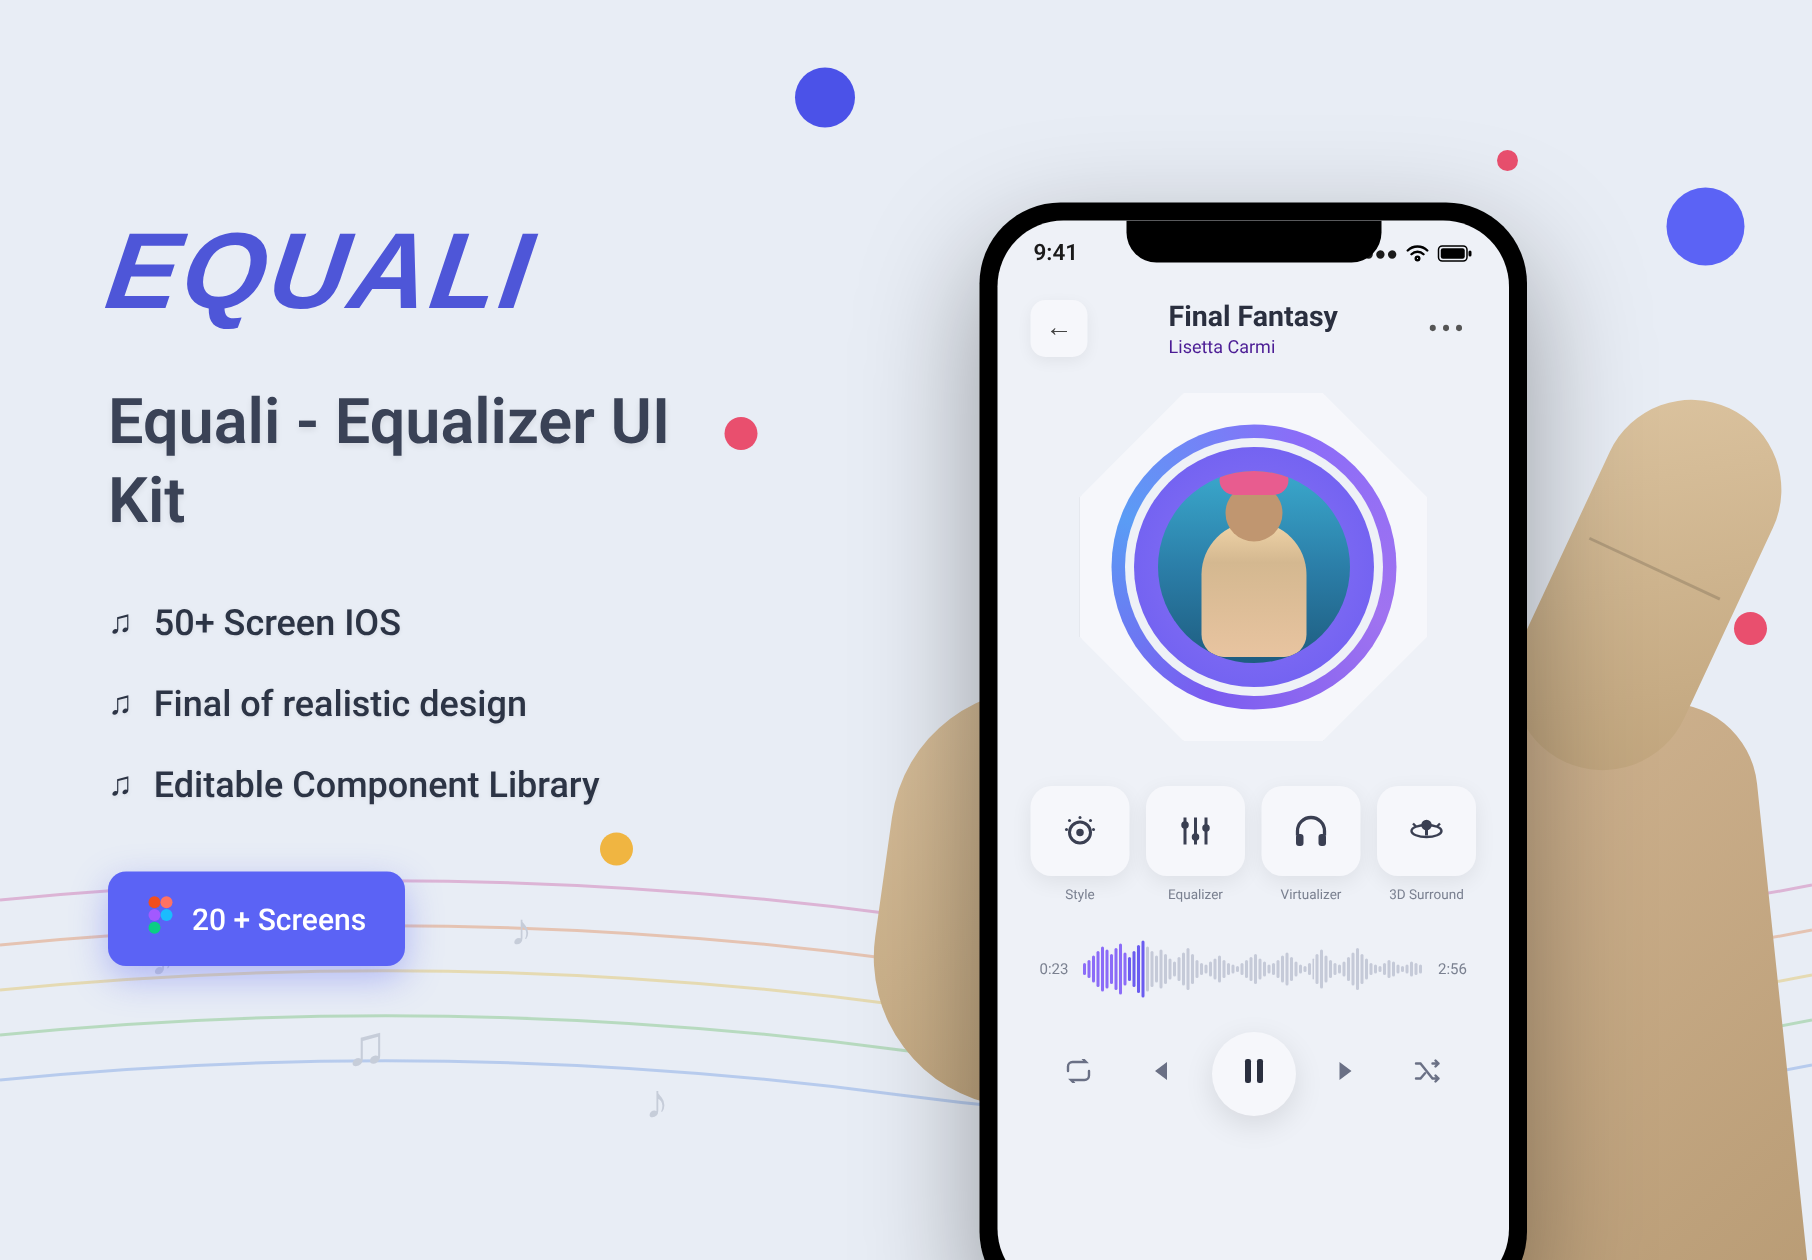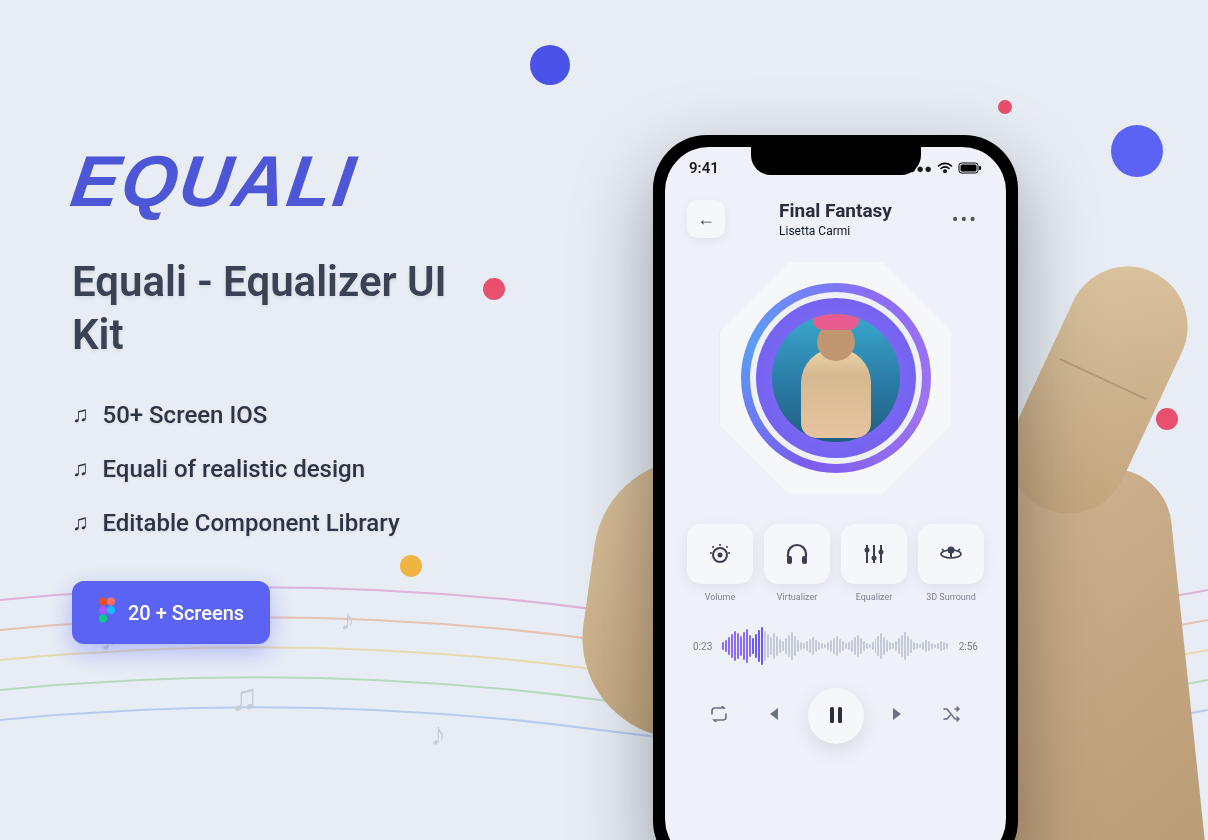--- a/index.html
+++ b/index.html
@@ -29,30 +29,30 @@
 .hand{position:absolute;right:0;bottom:0;width:640px;height:780px}
 .wood{position:absolute;right:0;bottom:0;width:640px;height:780px}
 .wood-base{position:absolute;bottom:-60px;right:20px;width:350px;height:420px;background:linear-gradient(145deg,#d4b896,#b89b74);border-radius:80px 60px 0 0;transform:rotate(-6deg)}
 .thumb{position:absolute;right:50px;bottom:320px;width:120px;height:260px;background:linear-gradient(145deg,#dcc4a0,#c0a47c);border-radius:60px;transform:rotate(25deg)}
 .thumb::after{content:'';position:absolute;top:45%;left:10%;right:10%;height:2px;background:rgba(0,0,0,.15)}
 .palm{position:absolute;left:20px;bottom:100px;width:220px;height:280px;background:linear-gradient(145deg,#d8bf9b,#bda27a);border-radius:100px 60px 60px 100px;transform:rotate(8deg)}
 
 .phone{position:absolute;right:190px;top:75px;width:365px;height:740px;background:#000;border-radius:54px;padding:12px;box-shadow:0 30px 80px rgba(0,0,0,.35)}
 .screen{width:100%;height:100%;background:#eef1f7;border-radius:44px;position:relative;overflow:hidden}
 .notch{position:absolute;top:0;left:50%;transform:translateX(-50%);width:170px;height:28px;background:#000;border-radius:0 0 20px 20px;z-index:10}
-.status{display:flex;justify-content:space-between;align-items:center;padding:12px 24px 0;font-size:15px;font-weight:600;color:#1a1a1a}
+.status{display:flex;justify-content:space-between;align-items:flex-end;padding:12px 24px 0;font-size:15px;font-weight:600;color:#1a1a1a}
 .status-icons{display:flex;gap:5px;align-items:center;font-size:13px}
 
 .sc{padding:14px 22px 0}
 .hdr{display:flex;align-items:center;justify-content:space-between;margin-top:8px}
 .back{width:38px;height:38px;background:#f6f7fb;border-radius:10px;display:flex;align-items:center;justify-content:center;font-size:18px;color:#444;box-shadow:0 3px 10px rgba(0,0,0,.06)}
 .more{width:38px;height:38px;display:flex;align-items:center;justify-content:center;font-size:20px;color:#555;letter-spacing:2px}
 .hdr-c{text-align:left}
 .track{font-size:19px;font-weight:700;color:#2a2f3f}
-.artist{font-size:12px;color:#0f172a;margin-top:2px}
+.artist{font-size:12px;color:#4c1d95;margin-top:2px}
 
 .art-wrap{display:flex;justify-content:center;margin-top:24px}
 .art-oct{width:232px;height:232px;position:relative;display:flex;align-items:center;justify-content:center}
 .oct{position:absolute;inset:0;background:#f6f7fb;clip-path:polygon(30% 0%,70% 0%,100% 30%,100% 70%,70% 100%,30% 100%,0% 70%,0% 30%);box-shadow:0 12px 40px rgba(0,0,0,.1)}
 .ring{position:absolute;width:190px;height:190px;border-radius:50%;background:conic-gradient(from 200deg,#7a5cf0,#5a9cf5,#8b6cf8,#a073f0,#7a5cf0)}
 .ring2{position:absolute;width:172px;height:172px;border-radius:50%;background:#eef1f7}
 .ring3{position:absolute;width:160px;height:160px;border-radius:50%;background:radial-gradient(circle,#8d75f5 0%,#6a5cf0 100%)}
 .cover{position:absolute;width:128px;height:128px;border-radius:50%;background:linear-gradient(180deg,#3aa8cc 0%,#2b7ea8 50%,#1e5d80 100%);overflow:hidden;display:flex;align-items:center;justify-content:center}
 .person{width:70px;height:90px;background:linear-gradient(180deg,#f0d4a8 0%,#d4b890 30%,#e8c4a0 100%);border-radius:35px 35px 15px 15px;margin-top:30px;position:relative}
 .person::before{content:'';position:absolute;top:-25px;left:50%;transform:translateX(-50%);width:38px;height:38px;background:#c09670;border-radius:50%}
@@ -104,21 +104,21 @@
 <div class="left">
   <div class="logo">Equali</div>
   <div class="title">Equali - Equalizer UI Kit</div>
   <ul class="features">
     <li>
         <span class="note-icon">♫</span>
         <span>50+ Screen IOS</span>
       </li>
     <li>
         <span class="note-icon">♫</span>
-        <span>Equali of realistic design</span>
+        <span>Final of realistic design</span>
       </li>
     <li>
         <span class="note-icon">♫</span>
         <span>Editable Component Library</span>
       </li>
   </ul>
   <button class="cta">
     <span>
       <svg class="figma-icon" viewBox="0 0 18 26">
         <circle cx="5" cy="4.5" r="4" fill="#f24e1e"></circle>
@@ -190,48 +190,48 @@
                     <circle cx="13" cy="14" r="7" stroke="#3a3f52" stroke-width="2" fill="none"></circle>
                     <circle cx="13" cy="14" r="2.5" fill="#3a3f52"></circle>
                     <circle cx="6" cy="6" r="1" fill="#3a3f52"></circle>
                     <circle cx="13" cy="4" r="1" fill="#3a3f52"></circle>
                     <circle cx="20" cy="6" r="1" fill="#3a3f52"></circle>
                     <circle cx="4" cy="12" r="1" fill="#3a3f52"></circle>
                     <circle cx="22" cy="12" r="1" fill="#3a3f52"></circle>
                   </svg>
                 </span>
               </div>
-              <span class="ctrl-l">Volume</span>
-            </div>
-            <div class="ctrl">
-              <div class="ctrl-b">
-                <span class="ci">
-                  <svg width="26" height="26" viewBox="0 0 26 26">
-                    <path d="M4 16v-3a9 9 0 0118 0v3" stroke="#3a3f52" stroke-width="2.2" fill="none"></path>
-                    <rect x="3" y="15" width="5" height="8" rx="2" fill="#3a3f52"></rect>
-                    <rect x="18" y="15" width="5" height="8" rx="2" fill="#3a3f52"></rect>
-                  </svg>
-                </span>
-              </div>
-              <span class="ctrl-l">Virtualizer</span>
+              <span class="ctrl-l">Style</span>
             </div>
             <div class="ctrl">
               <div class="ctrl-b">
                 <span class="ci">
                   <svg width="26" height="26" viewBox="0 0 26 26">
                     <line x1="6" y1="4" x2="6" y2="22" stroke="#3a3f52" stroke-width="2"></line>
                     <circle cx="6" cy="9" r="2.5" fill="#3a3f52"></circle>
                     <line x1="13" y1="4" x2="13" y2="22" stroke="#3a3f52" stroke-width="2"></line>
                     <circle cx="13" cy="17" r="2.5" fill="#3a3f52"></circle>
                     <line x1="20" y1="4" x2="20" y2="22" stroke="#3a3f52" stroke-width="2"></line>
                     <circle cx="20" cy="11" r="2.5" fill="#3a3f52"></circle>
                   </svg>
                 </span>
               </div>
               <span class="ctrl-l">Equalizer</span>
+            </div>
+            <div class="ctrl">
+              <div class="ctrl-b">
+                <span class="ci">
+                  <svg width="26" height="26" viewBox="0 0 26 26">
+                    <path d="M4 16v-3a9 9 0 0118 0v3" stroke="#3a3f52" stroke-width="2.2" fill="none"></path>
+                    <rect x="3" y="15" width="5" height="8" rx="2" fill="#3a3f52"></rect>
+                    <rect x="18" y="15" width="5" height="8" rx="2" fill="#3a3f52"></rect>
+                  </svg>
+                </span>
+              </div>
+              <span class="ctrl-l">Virtualizer</span>
             </div>
             <div class="ctrl">
               <div class="ctrl-b">
                 <span class="ci">
                   <svg width="26" height="26" viewBox="0 0 26 26">
                     <ellipse cx="13" cy="13" rx="10" ry="4" stroke="#3a3f52" stroke-width="1.6" fill="none"></ellipse>
                     <circle cx="13" cy="9" r="3.5" fill="#3a3f52"></circle>
                     <path d="M13 12v4" stroke="#3a3f52" stroke-width="2"></path>
                     <path d="M20 10l2-2M6 10l-2-2" stroke="#3a3f52" stroke-width="1.6"></path>
                   </svg>

